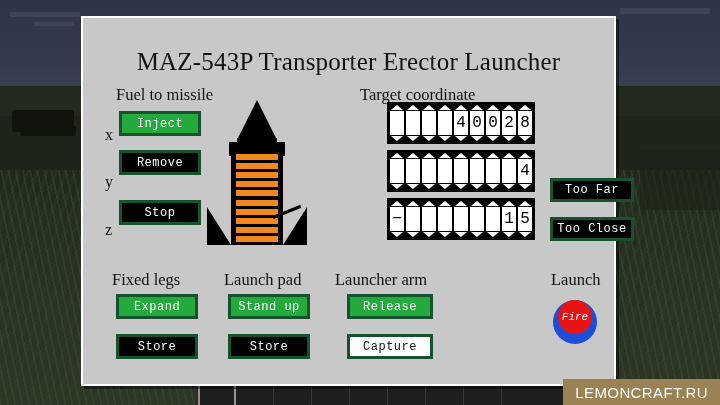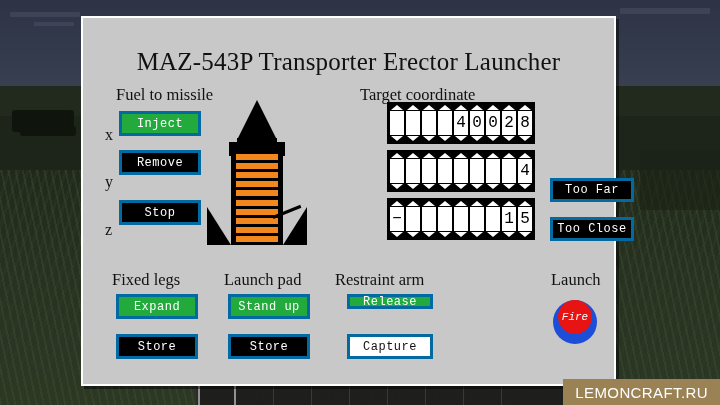--- a/index.html
+++ b/index.html
@@ -45,21 +45,21 @@
      background:#c8c8c8;border:2px solid #ffffff;
      box-shadow:3px 3px 0 rgba(0,0,0,.45);box-sizing:border-box;}
 
   #title{position:absolute;left:0;top:22px;width:100%;text-align:center;
      font-size:25px;color:#111;letter-spacing:.2px;margin-top:8px;}
 
   .sec-label{position:absolute;font-size:16.5px;color:#111;white-space:nowrap;}
 
   
   .btn{position:absolute;box-sizing:border-box;
-     background:#000;border:3px solid #0369a1;
+     background:#000;border:3px solid #14532d;
      color:#fff;font-family:"Liberation Mono",monospace;font-size:12px;
      display:flex;align-items:center;justify-content:center;
      letter-spacing:.5px;cursor:pointer;}
   .btn.green{background:#22aa3c;}
   .btn.white{background:#fff;color:#111;}
 
   
   #rocket{position:absolute;left:205px;top:98px;width:100px;height:145px;}
   .r-nose{position:absolute;left:30px;top:0;width:0;height:0;
      border-left:20px solid transparent;border-right:20px solid transparent;
@@ -134,21 +134,21 @@
 </div>
 
 <div id="panel">
 
   <div id="title">MAZ-543P Transporter Erector Launcher</div>
 
   <div class="sec-label" style="left:33px;top:67px;">Fuel to missile</div>
   <div class="sec-label" style="left:277px;top:67px;">Target coordinate</div>
   <div class="sec-label" style="left:29px;top:252px;">Fixed legs</div>
   <div class="sec-label" style="left:141px;top:252px;">Launch pad</div>
-  <div class="sec-label" style="left:252px;top:252px;">Restraint arm</div>
+  <div class="sec-label" style="left:252px;top:252px;">Launcher arm</div>
   <div class="sec-label" style="left:468px;top:252px;">Launch</div>
 
   <div class="btn green" style="left:36px;top:93px;width:82px;height:25px;">Inject</div>
   <div class="btn" style="left:36px;top:132px;width:82px;height:25px;">Remove</div>
   <div class="btn" style="left:36px;top:182px;width:82px;height:25px;">Stop</div>
 
   <div id="rocket" style="left:124px;top:82px;">
     <div class="r-nose"></div>
     <div class="r-shoulder"></div>
     <div class="r-body"></div>
@@ -316,21 +316,21 @@
       </div>
     </div>
 
   <div class="btn" style="left:467px;top:160px;width:84px;height:24px;">Too Far</div>
   <div class="btn" style="left:467px;top:199px;width:84px;height:24px;">Too Close</div>
 
   <div class="btn green" style="left:33px;top:276px;width:82px;height:25px;">Expand</div>
   <div class="btn" style="left:33px;top:316px;width:82px;height:25px;">Store</div>
   <div class="btn green" style="left:145px;top:276px;width:82px;height:25px;">Stand up</div>
   <div class="btn" style="left:145px;top:316px;width:82px;height:25px;">Store</div>
-  <div class="btn green" style="left:264px;top:276px;width:86px;height:15px;">Release</div>
+  <div class="btn green" style="left:264px;top:276px;width:86px;height:25px;">Release</div>
   <div class="btn white" style="left:264px;top:316px;width:86px;height:25px;">Capture</div>
 
   <div id="fire" style="left:470px;top:282px;">
     <div class="inner">Fire</div>
   </div>
 </div>
 
 <div id="watermark">
   <span>LEMONCRAFT.RU</span>
 </div>

